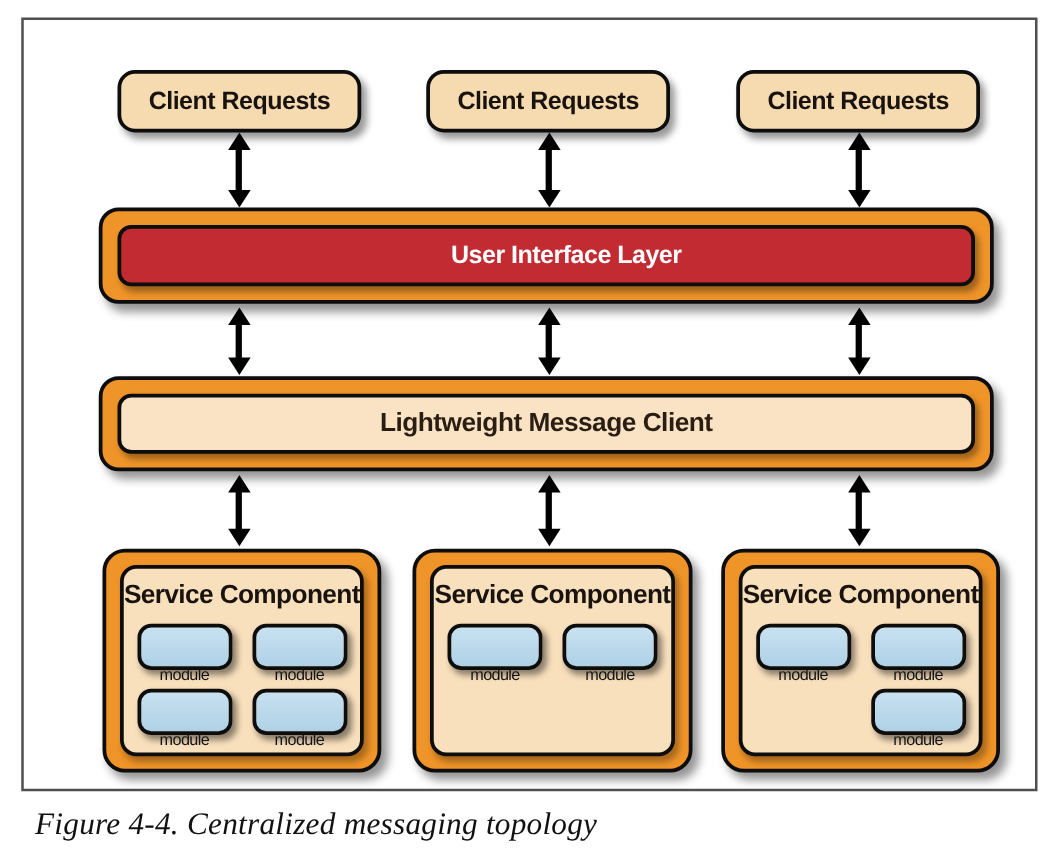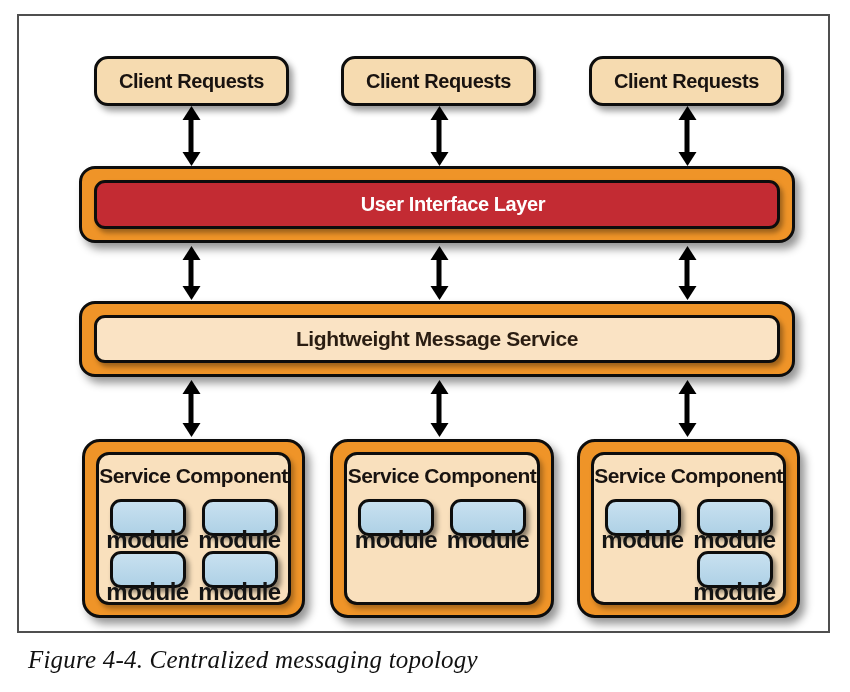--- a/index.html
+++ b/index.html
@@ -55,21 +55,21 @@
   .module-grid {
     margin-top:11px; display:grid; grid-template-columns:76px 76px;
     column-gap:16px; row-gap:15px;
   }
   .module {
     height:37px; background:linear-gradient(#C8E1F0, #AFD1E6);
     border:3px solid #0d0d0d; border-radius:11px; box-sizing:border-box;
     display:flex; align-items:center; justify-content:center;
     box-shadow:3px 4px 5px rgba(0,0,0,0.45);
   }
-  .module .label { font-size:24px; font-weight:700; letter-spacing:-0.5px; color:#141414;margin-top:44px; }
+  .module .label { font-size:13px; font-weight:400; letter-spacing:-0.5px; color:#141414;margin-top:44px; }
   
   #sc3 .module:nth-child(3) { grid-column:2; }
 
   
   .v-arrow {
     position:absolute; width:5px; background:#000; transform:translateX(-50%);
   }
   .v-arrow::before {
     content:""; position:absolute; left:50%; transform:translateX(-50%);
     top:-13px; width:0; height:0;
@@ -114,21 +114,21 @@
         <span class="label">User Interface Layer</span>
       </div>
     </div>
 
     <div class="v-arrow" style="left:172px; top:243px; height:28px;"></div>
     <div class="v-arrow" style="left:420px; top:243px; height:28px;"></div>
     <div class="v-arrow" style="left:668px; top:243px; height:28px;"></div>
 
     <div class="orange-bar" style="top:285px; height:76px;">
       <div class="inner-bar inner-cream">
-        <span class="label">Lightweight Message Service</span>
+        <span class="label">Lightweight Message Client</span>
       </div>
     </div>
 
     <div class="v-arrow" style="left:172px; top:377px; height:31px;"></div>
     <div class="v-arrow" style="left:420px; top:377px; height:31px;"></div>
     <div class="v-arrow" style="left:668px; top:377px; height:31px;"></div>
 
     <div id="sc1" class="sc-outer" style="left:63px; width:223px;">
       <div class="sc-inner">
         <div class="sc-title">Service Component</div>

